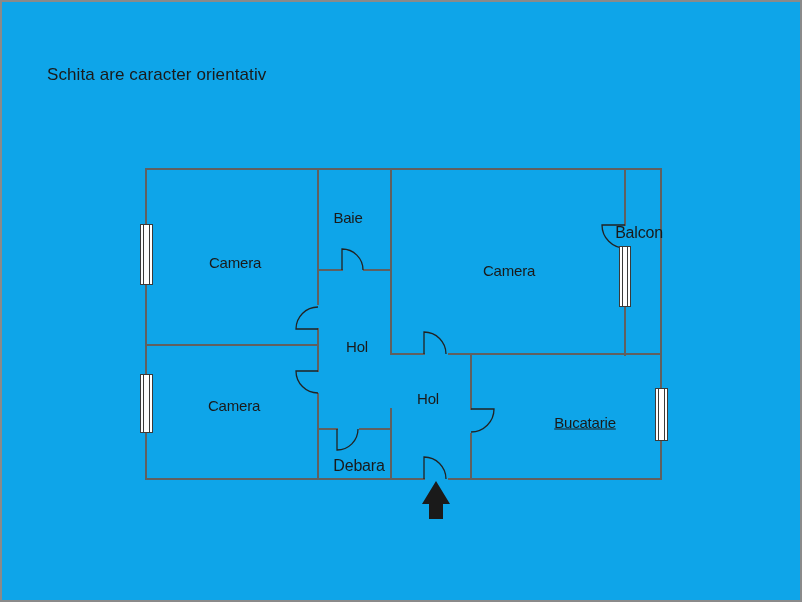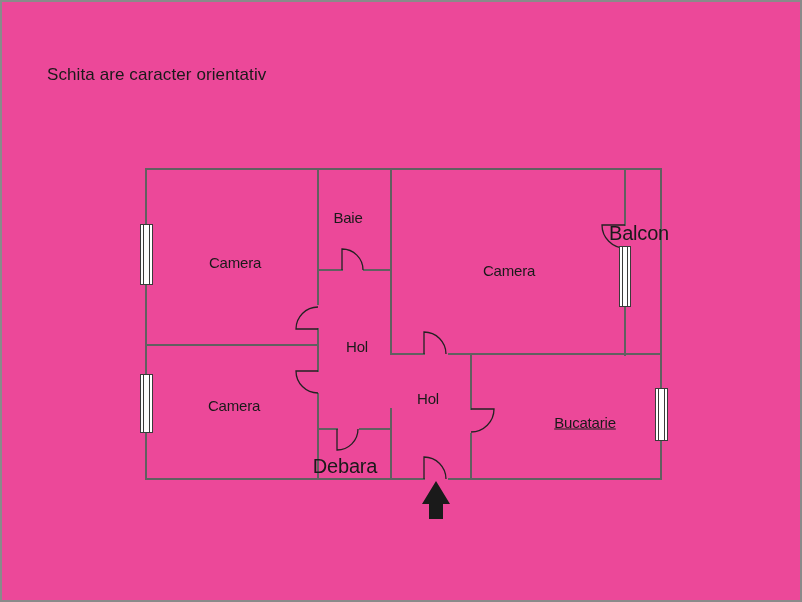--- a/index.html
+++ b/index.html
@@ -7,21 +7,21 @@
     padding: 0;
     background: #ffffff;
     font-family: "Liberation Sans", "DejaVu Sans", sans-serif;
   }
   #page {
     position: relative;
     width: 802px;
     height: 602px;
     box-sizing: border-box;
     border: 2px solid #8a8a8a;
-    background: #ec4899;
+    background: #0ea5e9;
     overflow: hidden;
   }
   #title {
     position: absolute;
     left: 45px;
     top: 63px;
     font-size: 17px;
     color: #1a1a1a;
     letter-spacing: 0.1px;
     white-space: nowrap;
@@ -32,29 +32,29 @@
     top: 0;
   }
   .room-label {
     position: absolute;
     transform: translate(-50%, -50%);
     color: #1a1a1a;
     font-size: 15px;
     white-space: nowrap;
     letter-spacing: -0.2px;
   }
-  .room-label.small { font-size: 20px; }
+  .room-label.small { font-size: 16px; }
   .lbl-camera-tl   { left: 233px; top: 260px; }
   .lbl-baie        { left: 346px; top: 215px; }
   .lbl-camera-r    { left: 507px; top: 268px; }
   .lbl-balcon      { left: 637px; top: 231px; }
   .lbl-hol-upper   { left: 355px; top: 344px; }
   .lbl-hol-lower   { left: 426px; top: 396px; }
   .lbl-camera-bl   { left: 232px; top: 403px; }
-  .lbl-debara      { left: 339px; top: 464px; padding-left: 8px; }
+  .lbl-debara      { left: 353px; top: 464px; padding-left: 8px; }
   .lbl-bucatarie   { left: 583px; top: 420px; text-decoration: underline; }
 </style>
 </head>
 <body>
 
 <div id="page">
 
   <div id="title">Schita are caracter orientativ</div>
 
   <svg id="plan-svg" width="802" height="602" viewBox="0 0 802 602">

